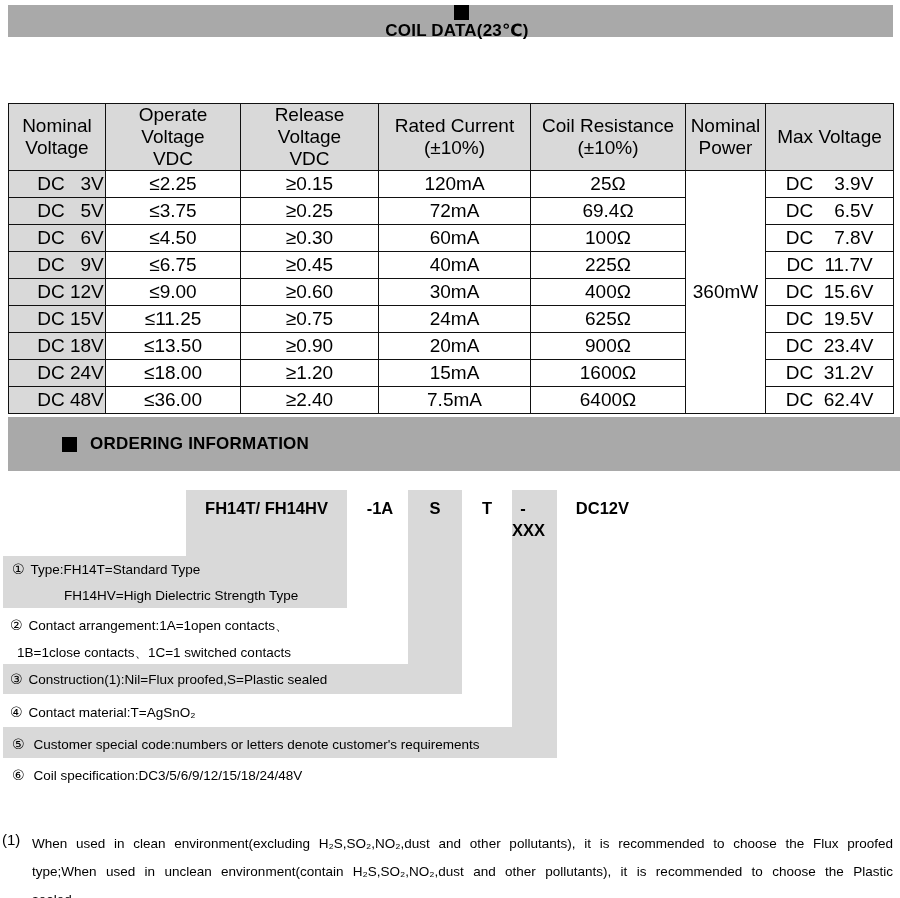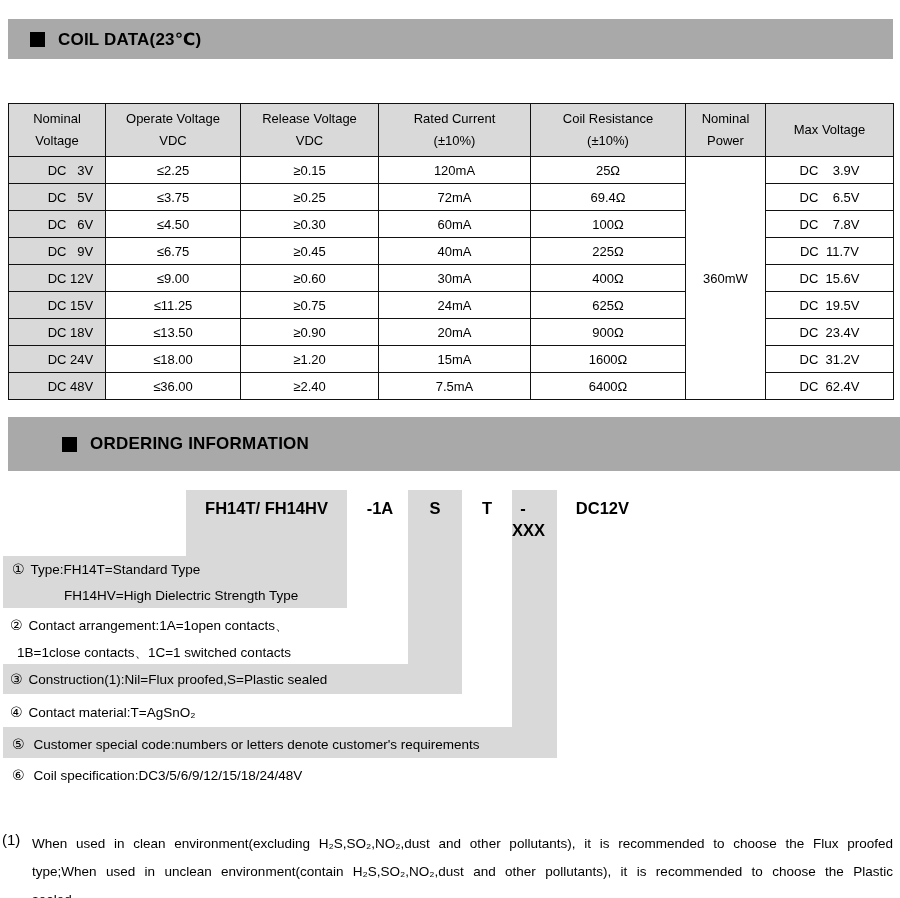--- a/index.html
+++ b/index.html
@@ -10,42 +10,42 @@
     font-family:"Liberation Sans","DejaVu Sans",sans-serif;
     color:#000;
     overflow:hidden;
   }
   
   .section-bar{
     position:absolute;left:8px;width:885px;
     background:#a9a9a9;
     display:flex;align-items:center;
   }
-  .bar1{top:19px;height:40px;}
+  .bar1{top:5px;height:32px;flex-direction:column;}
   .bar2{top:417px;height:54px;padding-left:32px;}
   .section-square{
     width:15px;height:15px;background:#000;
     margin-left:22px;flex:0 0 auto;
   }
   .section-title{
     font-size:17px;font-weight:bold;margin-left:13px;
     letter-spacing:0.2px;
   }
   
   .std-type{
     position:absolute;left:8px;top:79px;
     display:flex;align-items:center;margin-top:35px;
   }
   .std-square{width:12px;height:12px;background:#000;flex:0 0 auto;}
   .std-label{font-size:15px;margin-left:16px;}
   
   table.coil{
     position:absolute;left:8px;top:103px;
     border-collapse:collapse;table-layout:fixed;
-    width:885px;font-size:13px;
+    width:885px;font-size:19px;
   }
   table.coil td{
     border:1px solid #111;
     text-align:center;vertical-align:middle;
     padding:0;height:26px;
   }
   table.coil td.hdr{background:#d9d9d9;height:52px;}
   table.coil td.gray{background:#d9d9d9;padding-left:27px;}
   .hline{line-height:22px;}
   

